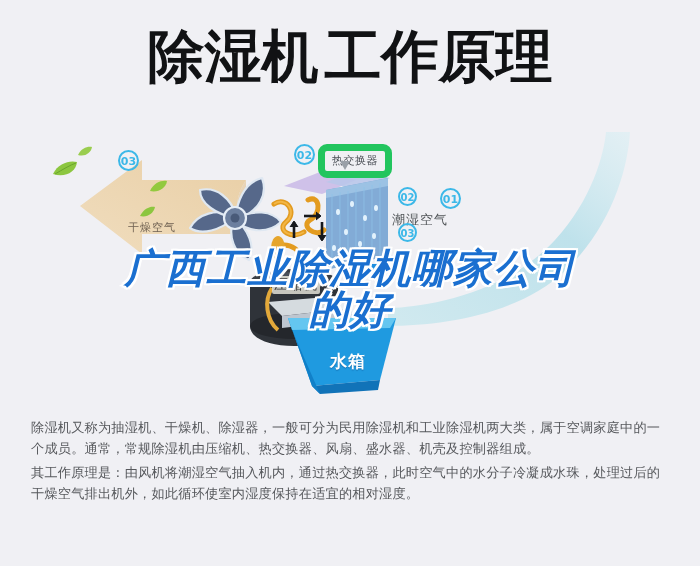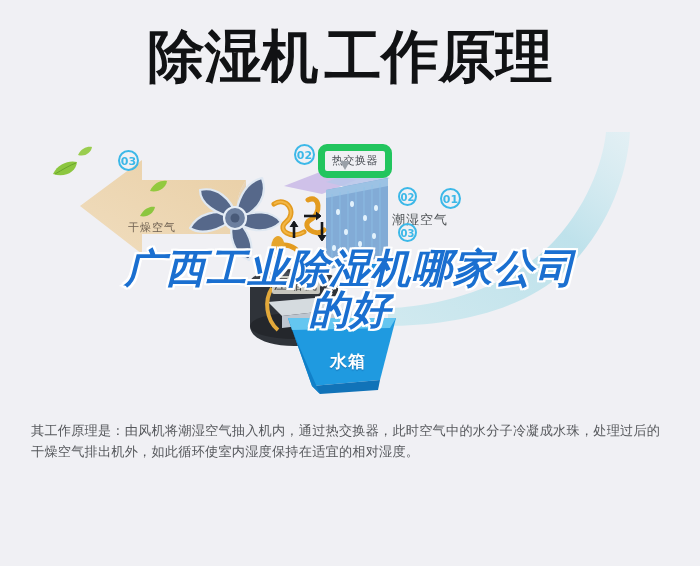--- a/index.html
+++ b/index.html
@@ -413,16 +413,17 @@
       <div class="legend-badge">03</div>
     </div>
   </div>
 
   <div class="watermark">
     <span class="wm-line">广西工业除湿机哪家公司</span>
     <span class="wm-line">的好</span>
   </div>
 
   <div class="copy">
+    <p>除湿机又称为抽湿机、干燥机、除湿器，一般可分为民用除湿机和工业除湿机两大类，属于空调家庭中的一个成员。通常，常规除湿机由压缩机、热交换器、风扇、盛水器、机壳及控制器组成。</p>
     <p class="para-gap">其工作原理是：由风机将潮湿空气抽入机内，通过热交换器，此时空气中的水分子冷凝成水珠，处理过后的干燥空气排出机外，如此循环使室内湿度保持在适宜的相对湿度。</p>
   </div>
 
 </div>
 
 </body></html>

